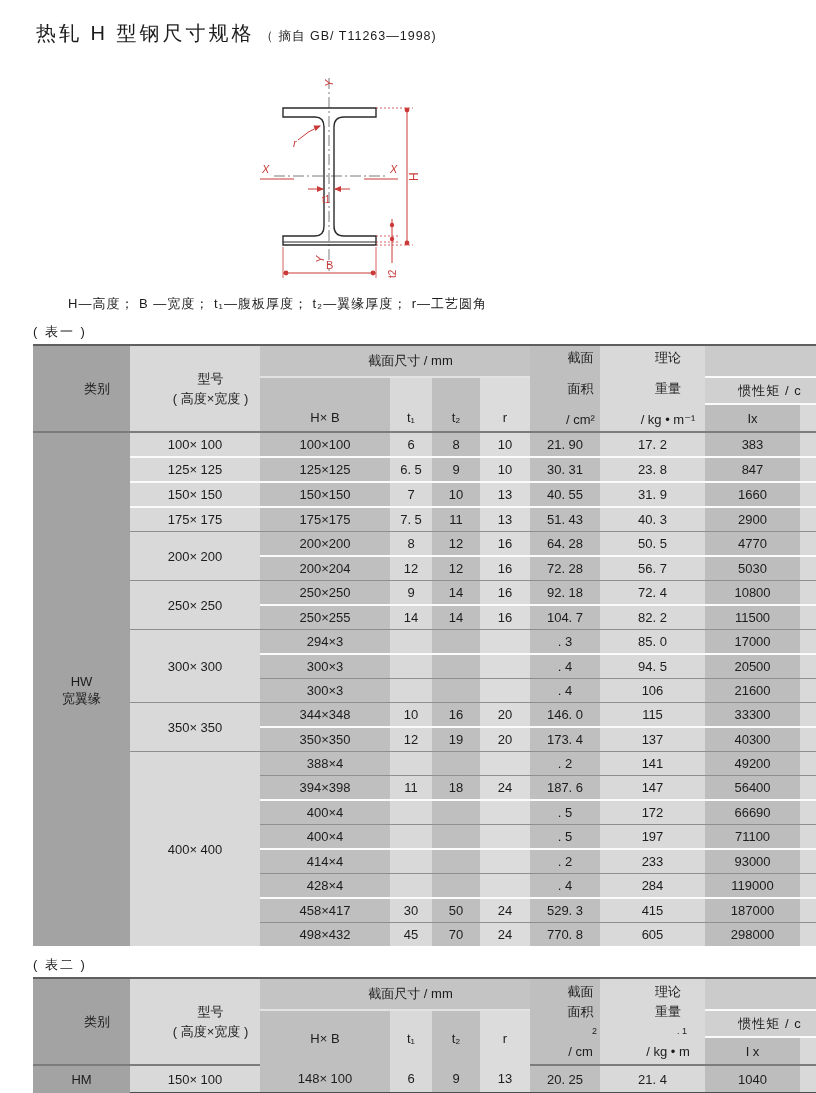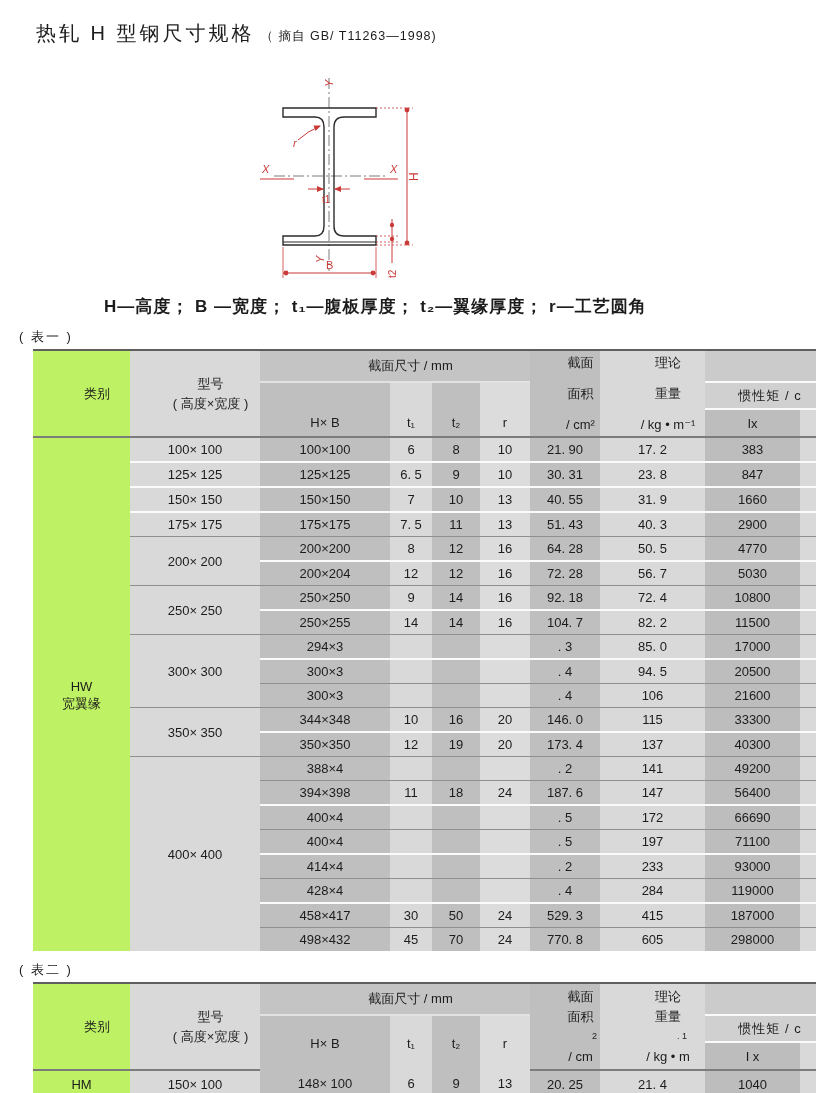--- a/index.html
+++ b/index.html
@@ -8,29 +8,29 @@
     font-family:"Liberation Sans","DejaVu Sans",sans-serif;color:#1c1c1c;
     position:relative;
   }
   
   .title-row{margin:20px 0 0 36px;white-space:nowrap;}
   .title-main{font-size:20px;letter-spacing:3px;font-weight:500;}
   .title-note{font-size:12.5px;margin-left:6px;letter-spacing:1px;}
   
   .diagram-wrap{margin:26px 0 0 236px;width:260px;height:218px;}
   
-  .legend{margin:4px 0 0 104px;font-size:17px;letter-spacing:1px;font-weight:bold;}
-  .tbl-label{margin:10px 0 3px 19px;font-size:13px;letter-spacing:2px;}
+  .legend{margin:4px 0 0 68px;font-size:13px;letter-spacing:1px;}
+  .tbl-label{margin:10px 0 3px 33px;font-size:13px;letter-spacing:2px;}
   
   .tbl-clip{margin-left:33px;width:783px;overflow:hidden;}
   table.spec{border-collapse:collapse;table-layout:fixed;width:802px;
     border-top:2px solid #5f5f5f;font-size:13px;}
   table.spec td{padding:0;text-align:center;vertical-align:middle;overflow:hidden;white-space:nowrap;}
   
-  .bg-cat   {background:#bef264;}
+  .bg-cat   {background:#a3a3a3;}
   .bg-model {background:#d9d9d9;}
   .bg-hb    {background:#bfbfbf;}
   .bg-t1    {background:#d9d9d9;}
   .bg-t2    {background:#bfbfbf;}
   .bg-r     {background:#dcdcdc;}
   .bg-area  {background:#bfbfbf;}
   .bg-weight{background:#d9d9d9;}
   .bg-ix    {background:#bdbdbd;}
   .bg-part  {background:#d9d9d9;}
   .bg-mm    {background:#c4c4c4;}

